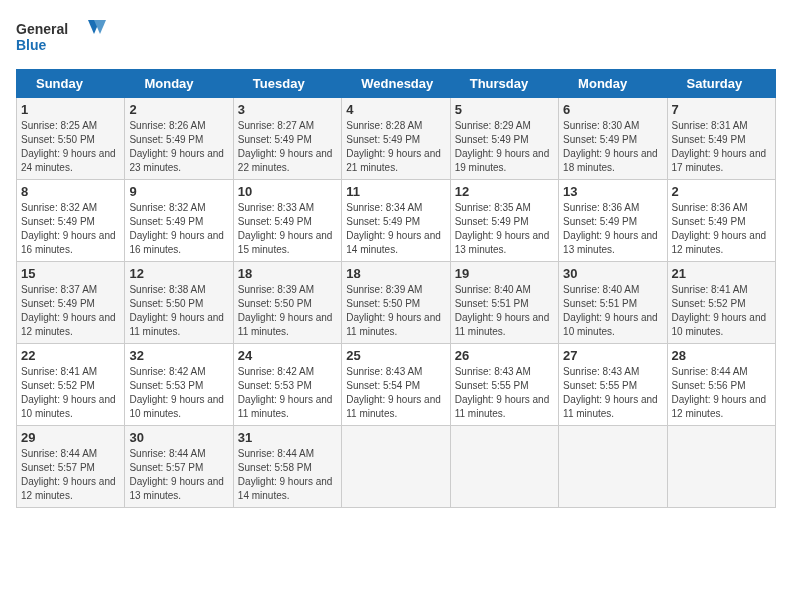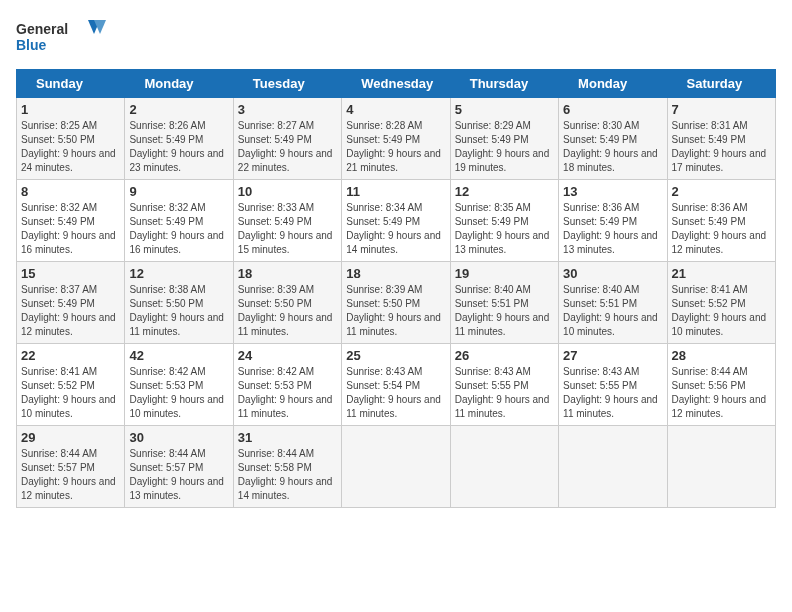--- a/index.html
+++ b/index.html
@@ -154,21 +154,21 @@
         <td><span class="day-num">19</span>
 <span class="day-info">Sunrise: 8:40 AM<br>Sunset: 5:51 PM<br>Daylight: 9 hours and 11 minutes.</span></td>
         <td><span class="day-num">30</span>
 <span class="day-info">Sunrise: 8:40 AM<br>Sunset: 5:51 PM<br>Daylight: 9 hours and 10 minutes.</span></td>
         <td><span class="day-num">21</span>
 <span class="day-info">Sunrise: 8:41 AM<br>Sunset: 5:52 PM<br>Daylight: 9 hours and 10 minutes.</span></td>
       </tr>
       <tr>
         <td><span class="day-num">22</span>
 <span class="day-info">Sunrise: 8:41 AM<br>Sunset: 5:52 PM<br>Daylight: 9 hours and 10 minutes.</span></td>
-        <td><span class="day-num">42</span>
+        <td><span class="day-num">32</span>
 <span class="day-info">Sunrise: 8:42 AM<br>Sunset: 5:53 PM<br>Daylight: 9 hours and 10 minutes.</span></td>
         <td><span class="day-num">24</span>
 <span class="day-info">Sunrise: 8:42 AM<br>Sunset: 5:53 PM<br>Daylight: 9 hours and 11 minutes.</span></td>
         <td><span class="day-num">25</span>
 <span class="day-info">Sunrise: 8:43 AM<br>Sunset: 5:54 PM<br>Daylight: 9 hours and 11 minutes.</span></td>
         <td><span class="day-num">26</span>
 <span class="day-info">Sunrise: 8:43 AM<br>Sunset: 5:55 PM<br>Daylight: 9 hours and 11 minutes.</span></td>
         <td><span class="day-num">27</span>
 <span class="day-info">Sunrise: 8:43 AM<br>Sunset: 5:55 PM<br>Daylight: 9 hours and 11 minutes.</span></td>
         <td><span class="day-num">28</span>

